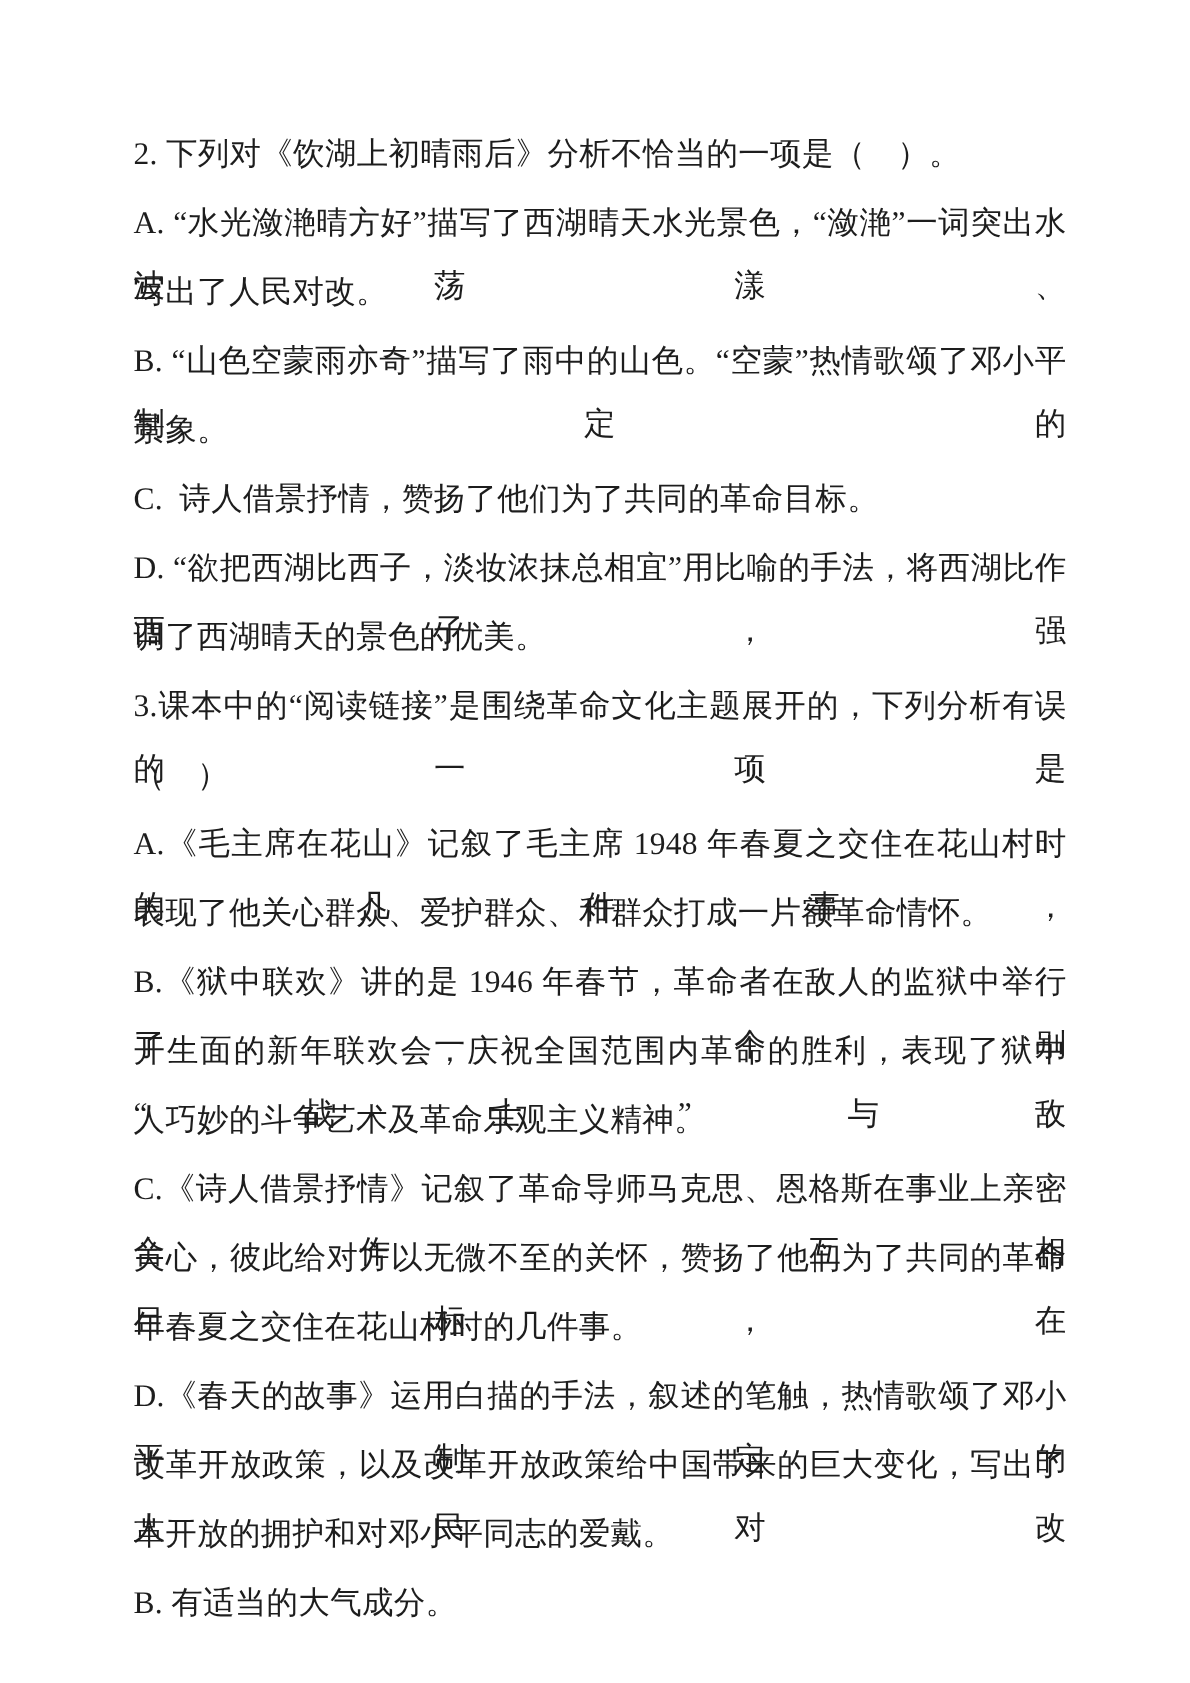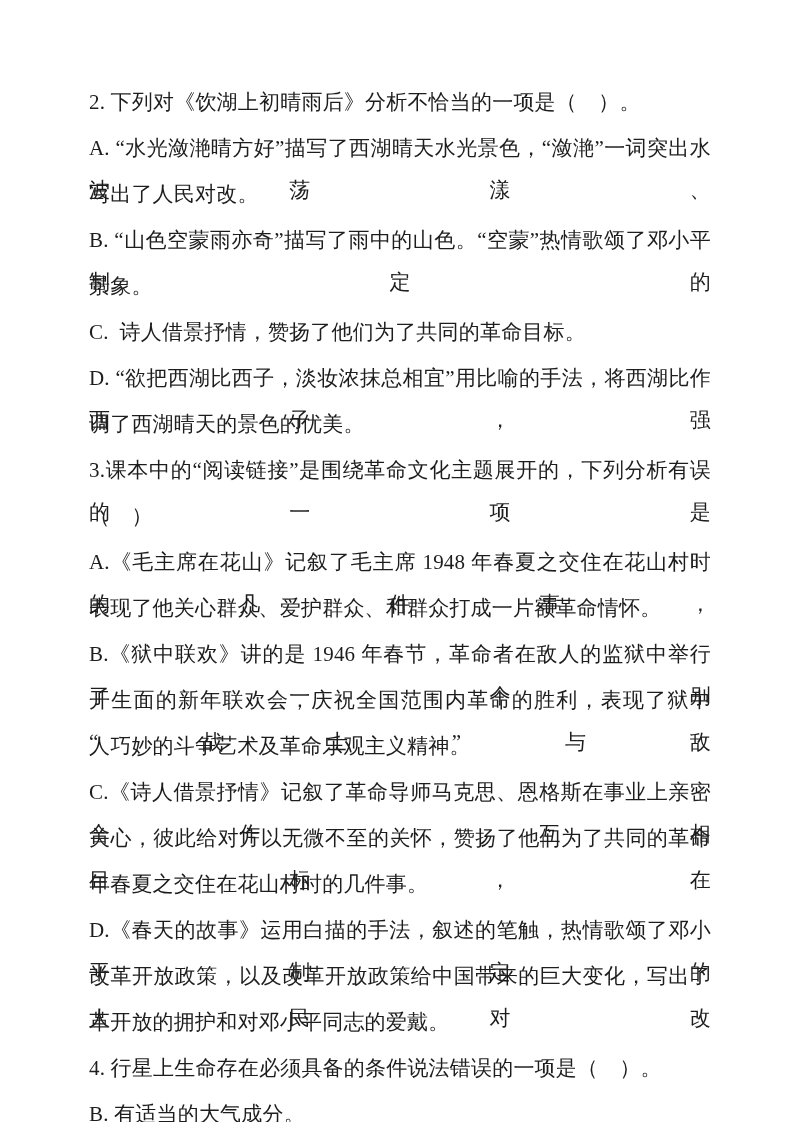--- a/index.html
+++ b/index.html
@@ -76,19 +76,18 @@
     <p class="line full">C.《诗人借景抒情》记叙了革命导师马克思、恩格斯在事业上亲密合作、互相</p>
     <p class="line full">关心，彼此给对方以无微不至的关怀，赞扬了他们为了共同的革命目标，在</p>
     <p class="line">年春夏之交住在花山村时的几件事。</p>
 
     <p class="line full">D.《春天的故事》运用白描的手法，叙述的笔触，热情歌颂了邓小平制定的</p>
     <p class="line full">改革开放政策，以及改革开放政策给中国带来的巨大变化，写出了人民对改</p>
     <p class="line">革开放的拥护和对邓小平同志的爱戴。</p>
   </section>
 
   <section class="q-block">
-    <p class="line">4. 行星上生命存在必须具备的条件说法错误的一项是（　）。</p>
 
 
     <p class="line">B. 有适当的大气成分。</p>
   </section>
 
 </div>
 
 </body></html>

